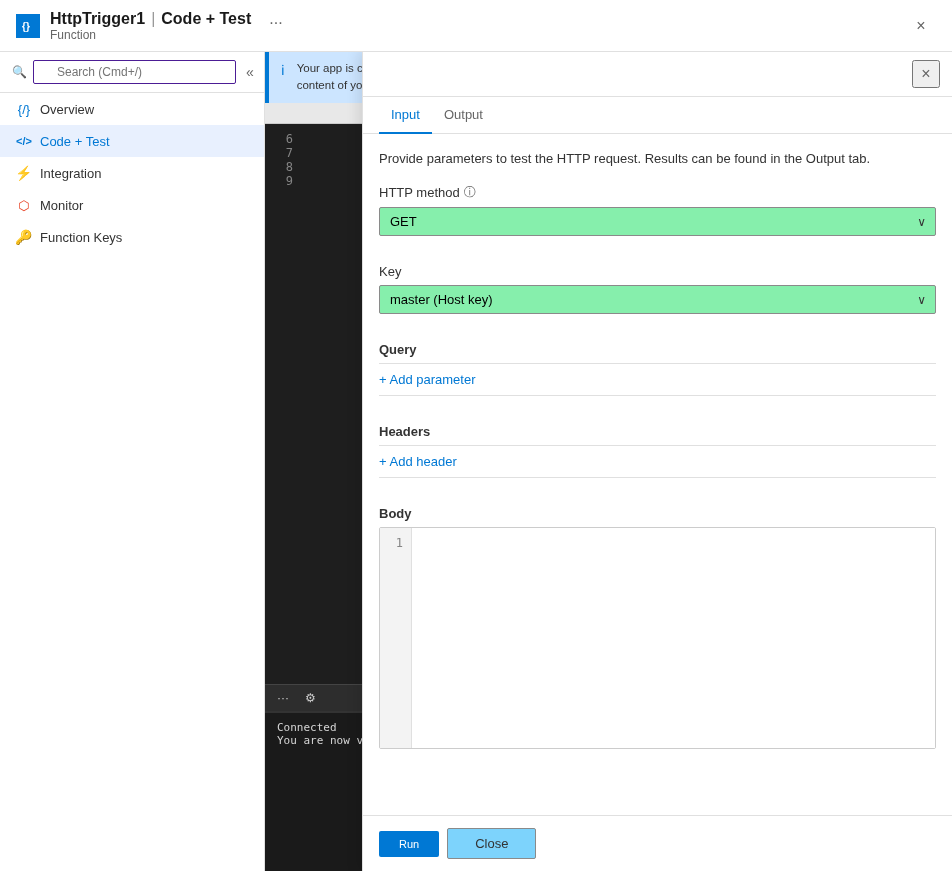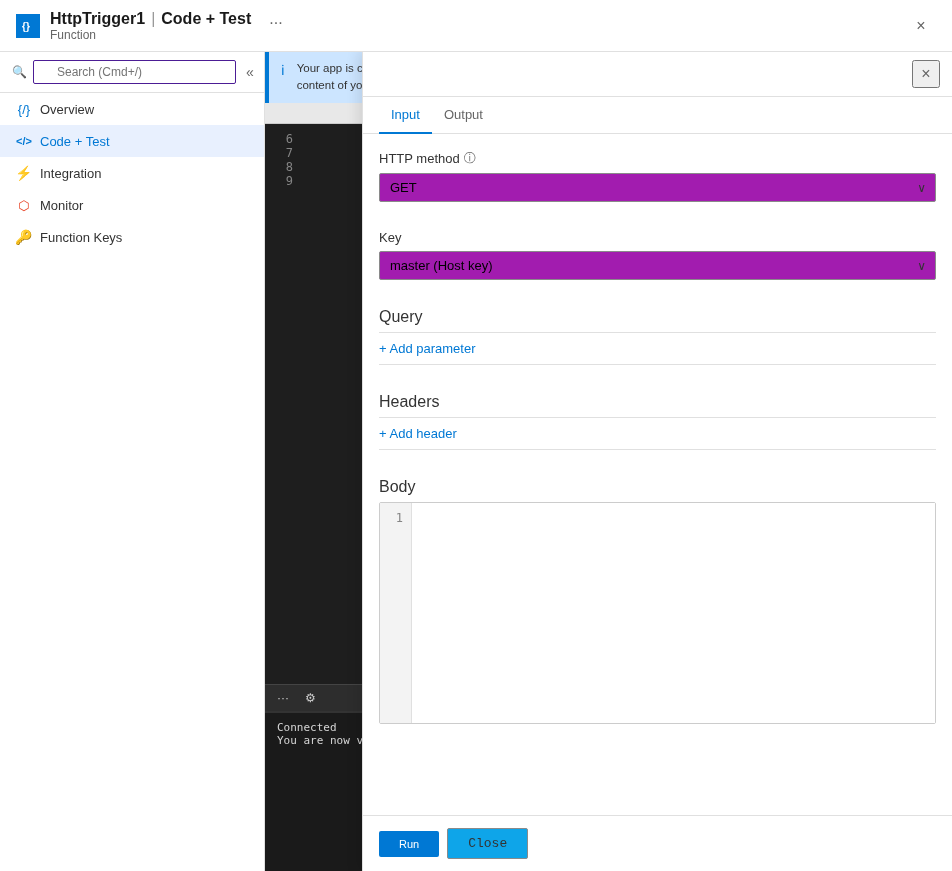--- a/index.html
+++ b/index.html
@@ -82,38 +82,38 @@
 
     
     .panel-body { flex: 1; overflow-y: auto; padding: 16px; }
     .panel-description { font-size: 13px; color: #333; margin-bottom: 16px; line-height: 1.4; }
 
     
     .field-group { margin-bottom: 28px; }
     .field-label { font-size: 13px; color: #333; margin-bottom: 6px; display: flex; align-items: center; gap: 4px; }
     .field-label .info-icon { color: #666; font-size: 12px; }
     .select-wrapper { position: relative; }
-    .select-wrapper select { width: 100%; border: 1px solid #8a8a8a; border-radius: 2px; padding: 6px 30px 6px 10px; font-size: 13px; appearance: none; background: #a21caf; cursor: pointer; outline: none; }
+    .select-wrapper select { width: 100%; border: 1px solid #8a8a8a; border-radius: 2px; padding: 6px 30px 6px 10px; font-size: 13px; appearance: none; background: #86efac; cursor: pointer; outline: none; }
     .select-wrapper::after { content: '∨'; position: absolute; right: 10px; top: 50%; transform: translateY(-50%); color: #333; pointer-events: none; font-size: 12px; }
 
     .section-divider { border: none; border-top: 1px solid #e0e0e0; margin: 4px 0 8px 0; }
 
-    .section-title { font-size: 16px; color: #333; font-weight: 400; margin-bottom: 6px; }
+    .section-title { font-size: 13px; color: #333; font-weight: 700; margin-bottom: 6px; }
     .add-link { color: #0078d4; cursor: pointer; font-size: 13px; text-decoration: none; }
 
     
     .body-editor { border: 1px solid #ccc; border-radius: 2px; }
     .body-editor-inner { display: flex; min-height: 220px; }
     .body-line-nums { background: #f3f3f3; padding: 8px 8px; color: #858585; font-family: monospace; font-size: 12px; border-right: 1px solid #e0e0e0; min-width: 32px; text-align: right; }
     .body-code { flex: 1; padding: 8px; font-family: monospace; font-size: 12px; color: #333; outline: none; resize: none; border: none; }
 
     
     .panel-footer { display: flex; align-items: center; gap: 8px; padding: 12px 16px; border-top: 1px solid #e0e0e0; }
     .btn-primary { background: #0078d4; color: #fff; border: none; padding: 7px 20px; font-size: 11px; cursor: pointer; border-radius: 2px; }
-    .btn-secondary { background: #0ea5e9; color: #333; border: 1px solid #8a8a8a; padding: 7px 20px; font-size: 13px; cursor: pointer; border-radius: 2px; font-family: Liberation Mono, monospace; }
+    .btn-secondary { background: #7dd3fc; color: #333; border: 1px solid #8a8a8a; padding: 7px 27px; font-size: 13px; cursor: pointer; border-radius: 2px; }
 
     
     .notif-content { display: flex; gap: 6px; }
     .notif-text { font-size: 11.5px; color: #333; line-height: 1.5; }
 
     
     .code-view { flex: 1; overflow: hidden; position: relative; background: #1e1e1e; }
     .code-content { padding: 8px 0; color: #d4d4d4; font-family: 'Consolas', monospace; font-size: 12px; }
     .code-row { display: flex; }
     .ln { width: 40px; text-align: right; padding-right: 12px; color: #858585; flex-shrink: 0; }
@@ -238,20 +238,21 @@
         <div class="panel-tabs">
           <div class="panel-tab active">
             <span>Input</span>
           </div>
           <div class="panel-tab">
             <span>Output</span>
           </div>
         </div>
 
         <div class="panel-body">
+          <p class="panel-description">Provide parameters to test the HTTP request. Results can be found in the Output tab.</p>
 
           <div class="field-group">
             <div class="field-label">
               <span>HTTP method</span>
               <span class="info-icon">ⓘ</span>
             </div>
             <div class="select-wrapper">
               <select>
                 <option>GET</option>
                 <option>POST</option>

